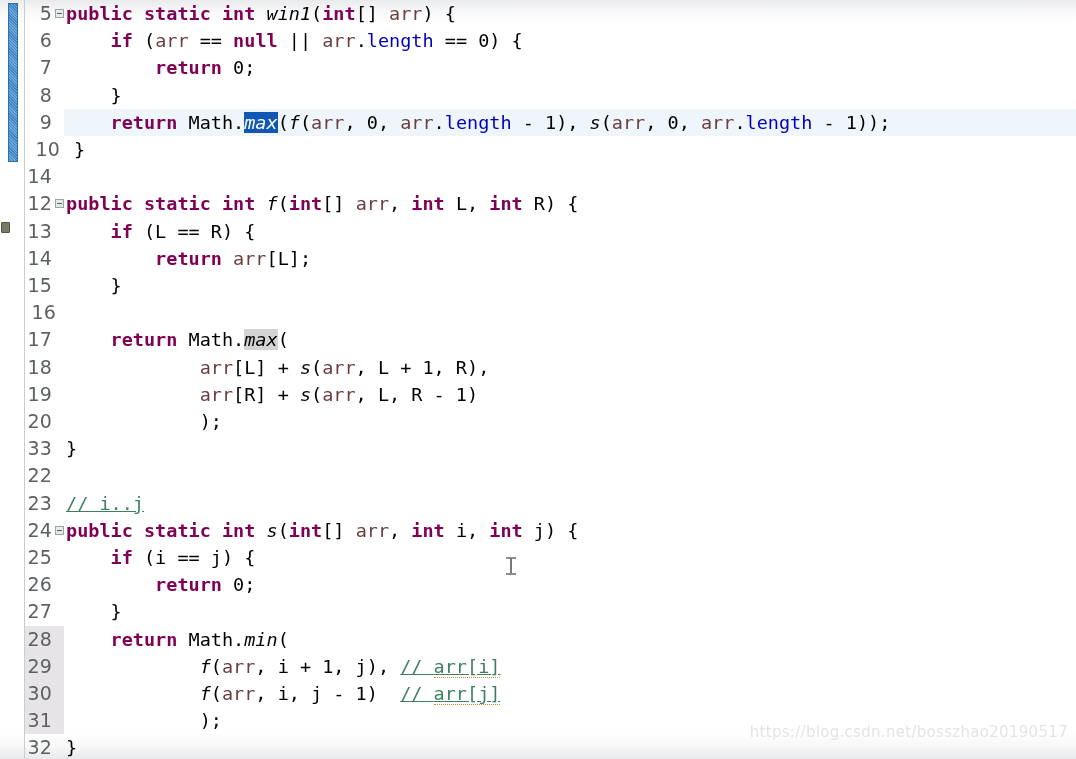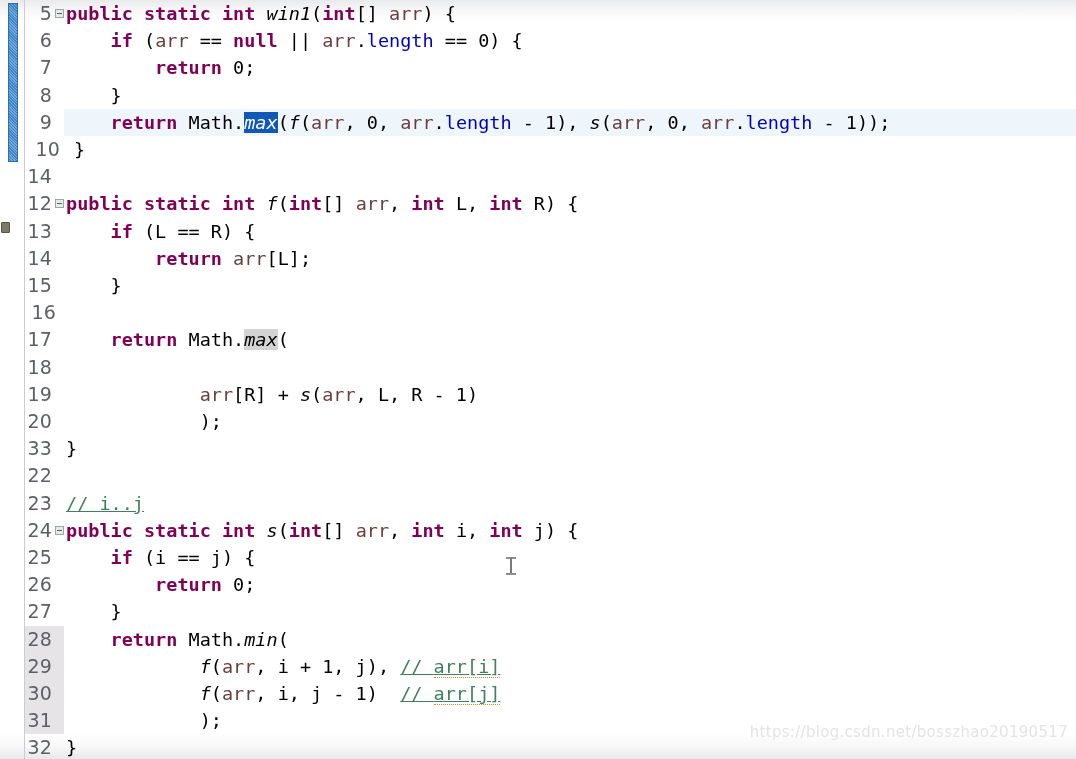--- a/index.html
+++ b/index.html
@@ -122,21 +122,21 @@
       <div class="row" style="top: 81.6px; position: absolute; left: 0px; width: 1076px;"><span class="lnum">8</span><span class="code">    }</span></div>
       <div class="row cur" style="top: 108.8px; position: absolute; left: 0px; width: 1076px;"><div class="rowbg"></div><span class="lnum">9</span><span class="code">    <span class="kw">return</span> Math.<span class="sel">max</span>(<span class="mth">f</span>(<span class="par">arr</span>, 0, <span class="par">arr</span>.<span class="fld">length</span> - 1), <span class="mth">s</span>(<span class="par">arr</span>, 0, <span class="par">arr</span>.<span class="fld">length</span> - 1));</span></div>
       <div class="row" style="top: 136px; position: absolute; left: 8px; width: 860px;"><span class="lnum">10</span><span class="code">}</span></div>
       <div class="row" style="top: 163.2px; position: absolute; left: 0px; width: 1076px;"><span class="lnum">14</span><span class="code"></span></div>
       <div class="row" style="top: 190.4px; position: absolute; left: 0px; width: 1076px;"><span class="lnum">12</span><span class="fold"></span><span class="code"><span class="kw">public</span> <span class="kw">static</span> <span class="kw">int</span> <span class="mth">f</span>(<span class="kw">int</span>[] <span class="par">arr</span>, <span class="kw">int</span> L, <span class="kw">int</span> R) {</span></div>
       <div class="row" style="top: 217.6px; position: absolute; left: 0px; width: 1076px;"><span class="lnum">13</span><span class="code">    <span class="kw">if</span> (L == R) {</span></div>
       <div class="row" style="top: 244.8px; position: absolute; left: 0px; width: 1076px;"><span class="lnum">14</span><span class="code">        <span class="kw">return</span> <span class="par">arr</span>[L];</span></div>
       <div class="row" style="top: 272px; position: absolute; left: 0px; width: 1076px;"><span class="lnum">15</span><span class="code">    }</span></div>
       <div class="row" style="top: 299.2px; position: absolute; left: 4px; width: 1076px; padding-left: 23px;"><span class="lnum">16</span><span class="code"></span></div>
       <div class="row" style="top: 326.4px; position: absolute; left: 0px; width: 988px;"><span class="lnum">17</span><span class="code">    <span class="kw">return</span> Math.<span class="mth-hl">max</span>(</span></div>
-      <div class="row" style="top: 353.6px; position: absolute; left: 0px; width: 1076px;"><span class="lnum">18</span></div>
+      <div class="row" style="top: 353.6px; position: absolute; left: 0px; width: 1076px;"><span class="lnum">18</span><span class="code">            <span class="par">arr</span>[L] + <span class="mth">s</span>(<span class="par">arr</span>, L + 1, R),</span></div>
       <div class="row" style="top: 380.8px; position: absolute; left: 0px; width: 1076px;"><span class="lnum">19</span><span class="code">            <span class="par">arr</span>[R] + <span class="mth">s</span>(<span class="par">arr</span>, L, R - 1)</span></div>
       <div class="row" style="top: 408px; position: absolute; left: 0px; width: 1076px;"><span class="lnum">20</span><span class="code">            );</span></div>
       <div class="row" style="top: 435.2px; position: absolute; left: 0px; width: 1076px;"><span class="lnum">33</span><span class="code">}</span></div>
       <div class="row" style="top: 462.4px; position: absolute; left: 0px; width: 1076px;"><span class="lnum">22</span><span class="code"></span></div>
       <div class="row" style="top: 489.6px; position: absolute; left: 0px; width: 900px;"><span class="lnum">23</span><span class="code"><span class="cmt">// i..j</span></span></div>
       <div class="row" style="top: 516.8px; position: absolute; left: 0px; width: 1076px;"><span class="lnum">24</span><span class="fold"></span><span class="code"><span class="kw">public</span> <span class="kw">static</span> <span class="kw">int</span> <span class="mth">s</span>(<span class="kw">int</span>[] <span class="par">arr</span>, <span class="kw">int</span> i, <span class="kw">int</span> j) {</span></div>
       <div class="row" style="top: 544px; position: absolute; left: 0px; width: 1076px;"><span class="lnum">25</span><span class="code">    <span class="kw">if</span> (i == j) {</span></div>
       <div class="row" style="top: 571.2px; position: absolute; left: 0px; width: 1076px;"><span class="lnum">26</span><span class="code">        <span class="kw">return</span> 0;</span></div>
       <div class="row" style="top: 598.4px; position: absolute; left: 0px; width: 964px;"><span class="lnum">27</span><span class="code">    }</span></div>
       <div class="row" style="top: 625.6px; position: absolute; left: 0px; width: 1076px;"><div class="lnum-bg"></div><span class="lnum">28</span><span class="code">    <span class="kw">return</span> Math.<span class="mth">min</span>(</span></div>

